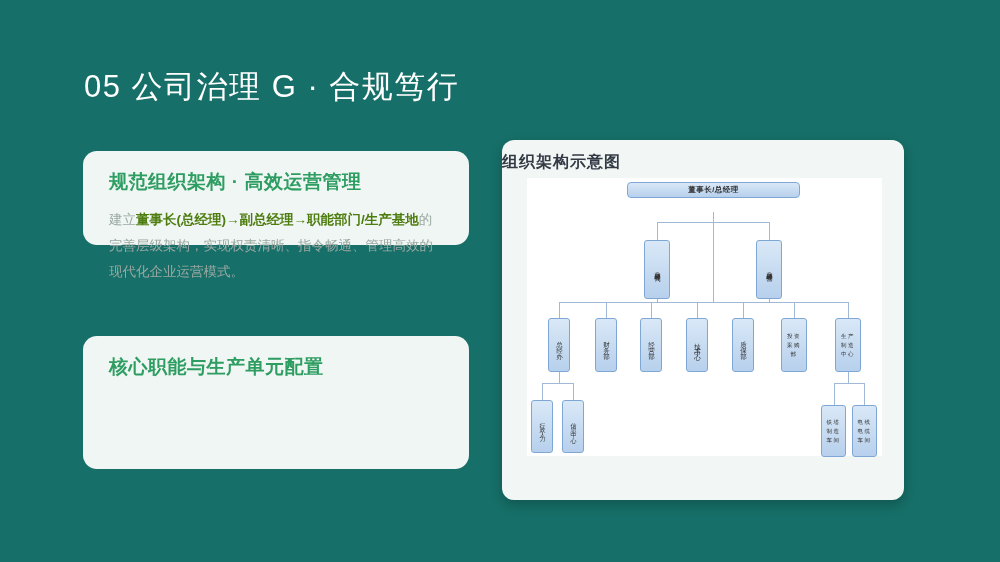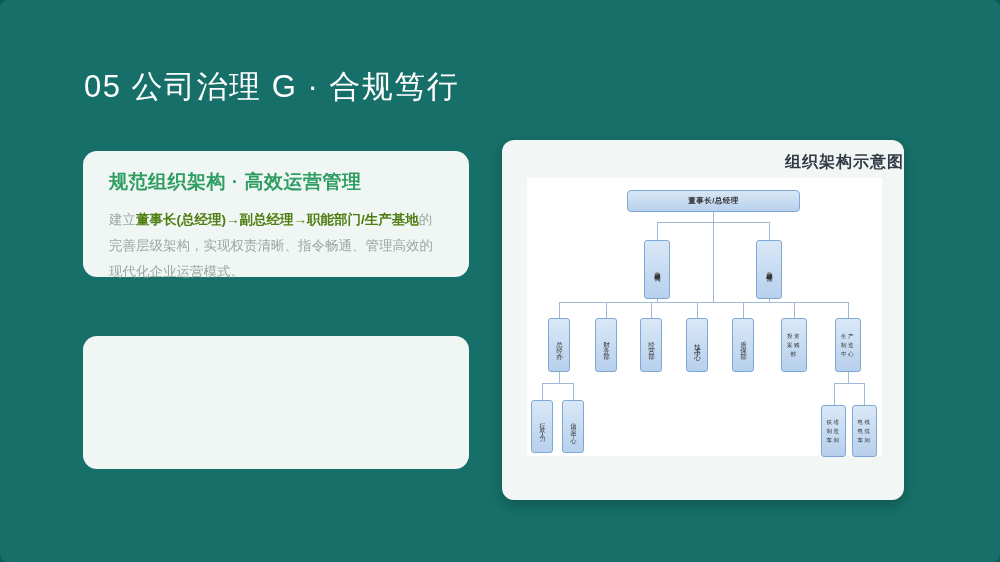--- a/index.html
+++ b/index.html
@@ -1,48 +1,47 @@
 <!DOCTYPE html>
 <html><head>
 <meta charset="utf-8">
 <style>
   html,body{margin:0;padding:0;background:#0d5b54;}
   .slide{
     position:relative;width:1000px;height:562px;overflow:hidden;
     background:#166f68;
     font-family:"Liberation Sans","DejaVu Sans",sans-serif;
-    border-radius:8px;
   }
   .page-title{
     position:absolute;left:84px;top:66px;margin:0;
     color:#ffffff;font-size:31px;font-weight:400;letter-spacing:1.5px;
   }
   
   .card{
     position:absolute;left:83px;width:386px;box-sizing:border-box;
     background:#f0f6f3;border-radius:14px;padding:18px 26px 16px 26px;
   }
-  .card-1{top:151px;height:126px;}
+  .card-1{top:151px;height:94px;}
   .card-2{top:336px;height:133px;}
   .card h2{
     margin:0 0 12px 0;font-size:19px;font-weight:600;
     color:#2e9d62;letter-spacing:0.5px;
   }
   .card p{
     margin:0;font-size:13.5px;line-height:26px;color:#9aa8a2;
   }
   .card p b{color:#4d7c0f;font-weight:700;}
   
   .panel{
     position:absolute;left:502px;top:140px;width:402px;height:360px;
     background:#f2f7f5;border-radius:12px;
     box-shadow:0 5px 12px rgba(0,0,0,0.22);
   }
   .panel-title{
-    position:absolute;top:12px;left:0;right:0;margin:0;text-align:right;
+    position:absolute;top:12px;left:0;right:0;margin:0;text-align:left;
     font-size:16px;font-weight:600;color:#333a45;letter-spacing:1px;
   }
   .chart-canvas{
     position:absolute;left:25px;top:38px;width:355px;height:278px;
     background:#ffffff;
   }
   .connectors{position:absolute;left:0;top:0;}
   
   .node{
     position:absolute;box-sizing:border-box;
@@ -65,41 +64,42 @@
 <div class="slide">
 
   <h1 class="page-title">05 公司治理 G · 合规笃行</h1>
 
   <div class="card card-1">
     <h2>规范组织架构 · 高效运营管理</h2>
     <p><span>建立</span><b>董事长(总经理)→副总经理→职能部门/生产基地</b><span>的完善层级架构，实现权责清晰、指令畅通、管理高效的现代化企业运营模式。</span></p>
   </div>
 
   <div class="card card-2">
+    <h2>核心职能与生产单元配置</h2>
   </div>
 
   <div class="panel">
     <h3 class="panel-title">组织架构示意图</h3>
 
     <div class="chart-canvas">
 
       <svg class="connectors" width="355" height="278" viewBox="0 0 355 278">
         <path fill="none" stroke="#9fb9d6" stroke-width="1" shape-rendering="crispEdges" d="
           M186,34 L186,124
           M130,44 L242,44
           M130,44 L130,62  M242,44 L242,62
           M130,121 L130,124  M242,121 L242,124
           M32,124 L321,124
           M32,124 L32,140  M79,124 L79,140  M124,124 L124,140  M170,124 L170,140
           M216,124 L216,140  M267,124 L267,140  M321,124 L321,140
           M32,194 L32,205  M15,205 L46,205  M15,205 L15,222  M46,205 L46,222
           M321,194 L321,205  M307,205 L337,205  M307,205 L307,227  M337,205 L337,227"></path>
       </svg>
 
-      <div class="node node-root" style="left:100px;top:12px;width:173px;height:22px;">董事长/总经理</div>
+      <div class="node node-root" style="left:100px;top:4px;width:173px;height:16px;">董事长/总经理</div>
 
       <div class="node vnode node-vp" style="left:117px;top:62px;width:26px;height:59px;">副总经理（管代）</div>
       <div class="node vnode node-vp" style="left:229px;top:62px;width:26px;height:59px;">副总经理（经营）</div>
 
       <div class="node vnode node-dept" style="left:21px;top:140px;width:22px;height:54px;">总经办</div>
       <div class="node vnode node-dept" style="left:68px;top:140px;width:22px;height:54px;">财务部</div>
       <div class="node vnode node-dept" style="left:113px;top:140px;width:22px;height:54px;">经营部</div>
       <div class="node vnode node-dept node-dept4" style="left:159px;top:140px;width:22px;height:54px;">技术中心</div>
       <div class="node vnode node-dept" style="left:205px;top:140px;width:22px;height:54px;">质保部</div>
       <div class="node node-rows" style="left:254px;top:140px;width:26px;height:54px;">投资

